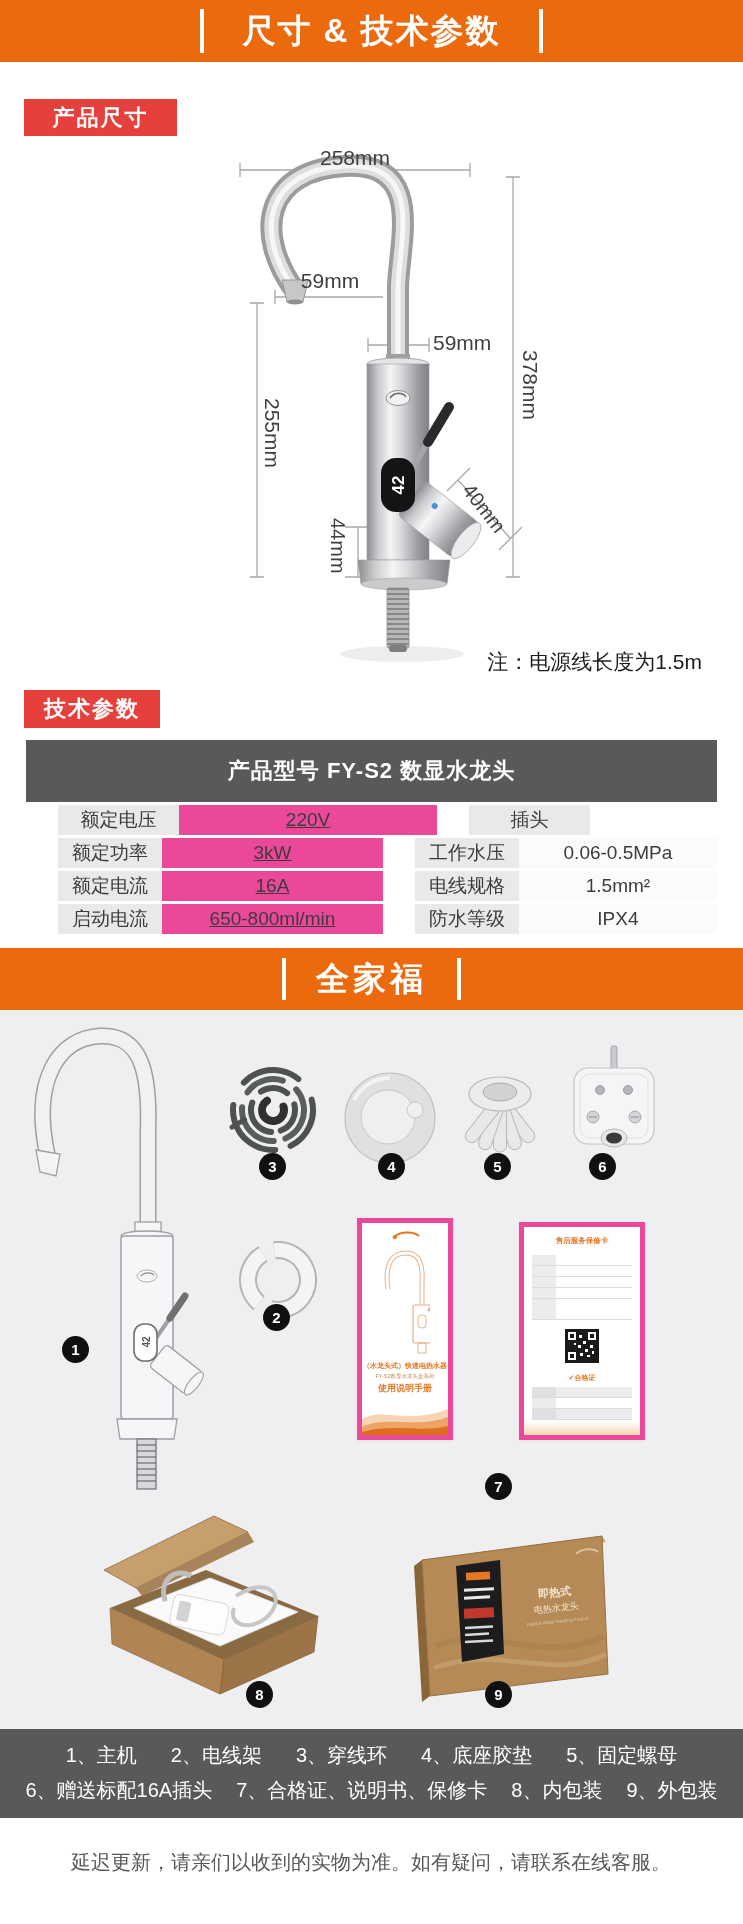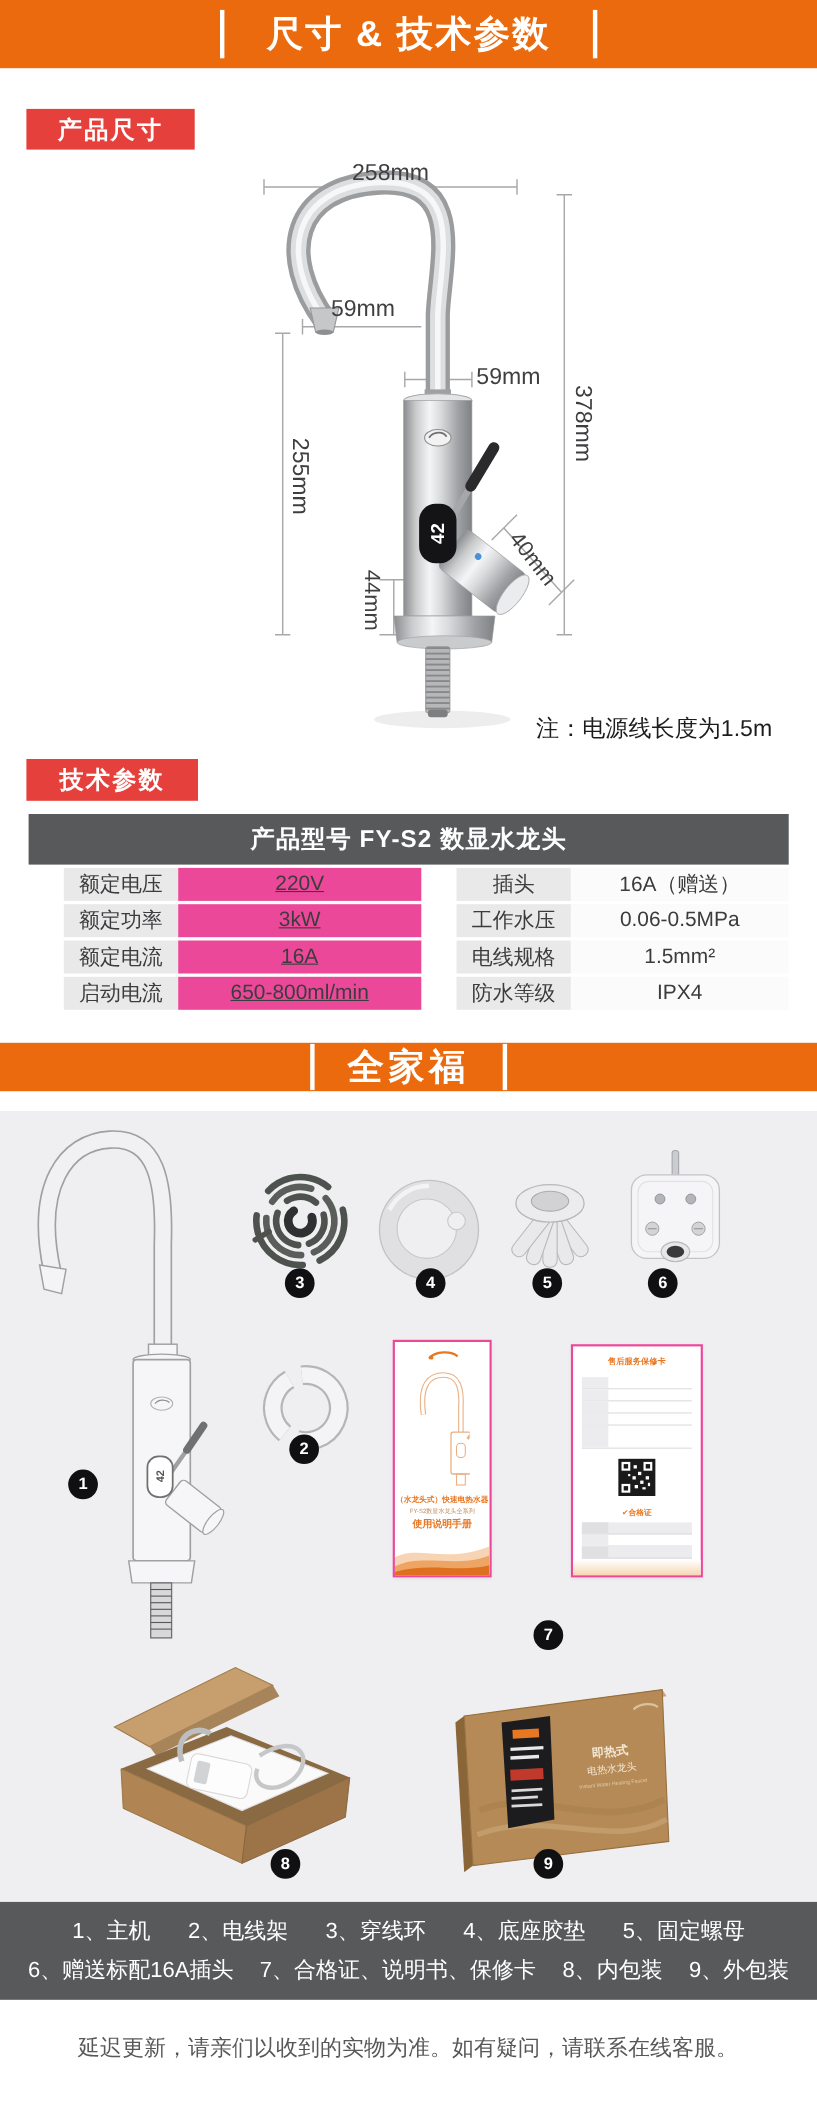--- a/index.html
+++ b/index.html
@@ -7,43 +7,43 @@
         font-family:"Liberation Sans","DejaVu Sans",sans-serif;color:#333;}
   .abs{position:absolute;}
   
   .banner{left:0;top:0;width:743px;height:62px;background:#EB6A0D;display:flex;align-items:center;justify-content:center;gap:38px;}
   .banner .vbar{width:4px;height:44px;background:#fff;}
   .banner .btitle{color:#fff;font-size:33px;font-weight:600;letter-spacing:2px;}
   
   .chip{background:#E6403C;color:#fff;font-size:22px;font-weight:600;letter-spacing:2px;
         display:flex;align-items:center;justify-content:center;}
   .chip1{left:24px;top:99px;width:153px;height:37px;}
-  .chip2{left:24px;top:690px;width:156px;height:38px;}
+  .chip2{left:24px;top:690px;width:136px;height:38px;}
   
   .figure{left:0;top:140px;width:743px;height:560px;}
   .dim{position:absolute;color:#3f3f41;font-size:21px;font-weight:500;}
   .dim.vert{writing-mode:vertical-rl;}
   .note{left:430px;top:648px;width:272px;text-align:right;font-size:21px;font-weight:400;color:#1c1c1c;}
   
   .spec{left:26px;top:740px;width:691px;}
-  .spec-head{height:46px;background:#58595B;color:#fff;font-size:22px;font-weight:600;letter-spacing:1px;
+  .spec-head{height:62px;background:#58595B;color:#fff;font-size:22px;font-weight:600;letter-spacing:1px;
              display:flex;align-items:center;justify-content:center;}
   .spec-row{display:flex;margin-top:3px;}
   .spec-row .c{height:30px;display:flex;align-items:center;justify-content:center;font-size:19px;color:#3c3c3e;}
   .cl{width:121px;background:#E9E9EA;margin-left:32px;}
   .cv1{width:258px;background:#ec4899;text-decoration:underline;}
   .cv2{width:231px;background:#FBFBFB;}
   
-  .fbanner{left:0;top:948px;width:743px;height:44px;background:#EB6A0D;display:flex;align-items:center;justify-content:center;gap:30px;}
+  .fbanner{left:0;top:948px;width:743px;height:62px;background:#EB6A0D;display:flex;align-items:center;justify-content:center;gap:30px;}
   .fbanner .vbar{width:4px;height:42px;background:#fff;}
   .fbanner .btitle{color:#fff;font-size:33px;font-weight:600;letter-spacing:4px;}
   .family{left:0;top:1010px;width:743px;height:719px;background:#EFEFF1;}
   .badge{position:absolute;width:27px;height:27px;border-radius:50%;background:#101012;color:#fff;
          display:flex;align-items:center;justify-content:center;font-size:15px;font-weight:700;}
-  .card{position:absolute;background:#fff;border:2px solid #ec4899;box-shadow:0 1px 3px rgba(0,0,0,.06);}
+  .card{position:absolute;background:#fff;border:5px solid #ec4899;box-shadow:0 1px 3px rgba(0,0,0,.06);}
   .manual-t1{position:absolute;left:0;top:138px;width:100%;text-align:center;font-size:7px;font-weight:700;color:#E87722;}
   .manual-t2{position:absolute;left:0;top:150px;width:100%;text-align:center;font-size:5.5px;color:#C08A55;}
   .manual-t3{position:absolute;left:0;top:159px;width:100%;text-align:center;font-size:9px;font-weight:700;color:#E87722;}
   .war-head{position:absolute;left:0;top:9px;width:100%;text-align:center;font-size:7.5px;font-weight:700;color:#E87722;}
   .war-row{position:absolute;left:8px;width:100px;height:10px;border-bottom:1px solid #dcdcde;display:flex;}
   .war-row .wl{width:24px;background:#ececee;}
   .war-stamp{position:absolute;left:0;top:146px;width:100%;text-align:center;font-size:7px;font-weight:700;color:#E87722;}
   .war-wave{position:absolute;left:0;bottom:0;width:100%;height:14px;background:linear-gradient(#ffffff,#f6d7b4);}
   
   .legend{left:0;top:1729px;width:743px;height:89px;background:#58595B;color:#fff;}
@@ -131,21 +131,20 @@
   <div class="abs note">注：电源线长度为1.5m</div>
 
   <div class="abs chip chip2">技术参数</div>
 
   <div class="abs spec">
     <div class="spec-head">产品型号 FY-S2 数显水龙头</div>
     <div class="spec-row">
       <div class="c cl">额定电压</div>
       <div class="c cv1">220V</div>
       <div class="c cl">插头</div>
-      <div class="c cv2">16A（赠送）</div>
     </div>
     <div class="spec-row">
       <div class="c cl">额定功率</div>
       <div class="c cv1">3kW</div>
       <div class="c cl">工作水压</div>
       <div class="c cv2">0.06-0.5MPa</div>
     </div>
     <div class="spec-row">
       <div class="c cl">额定电流</div>
       <div class="c cv1">16A</div>

